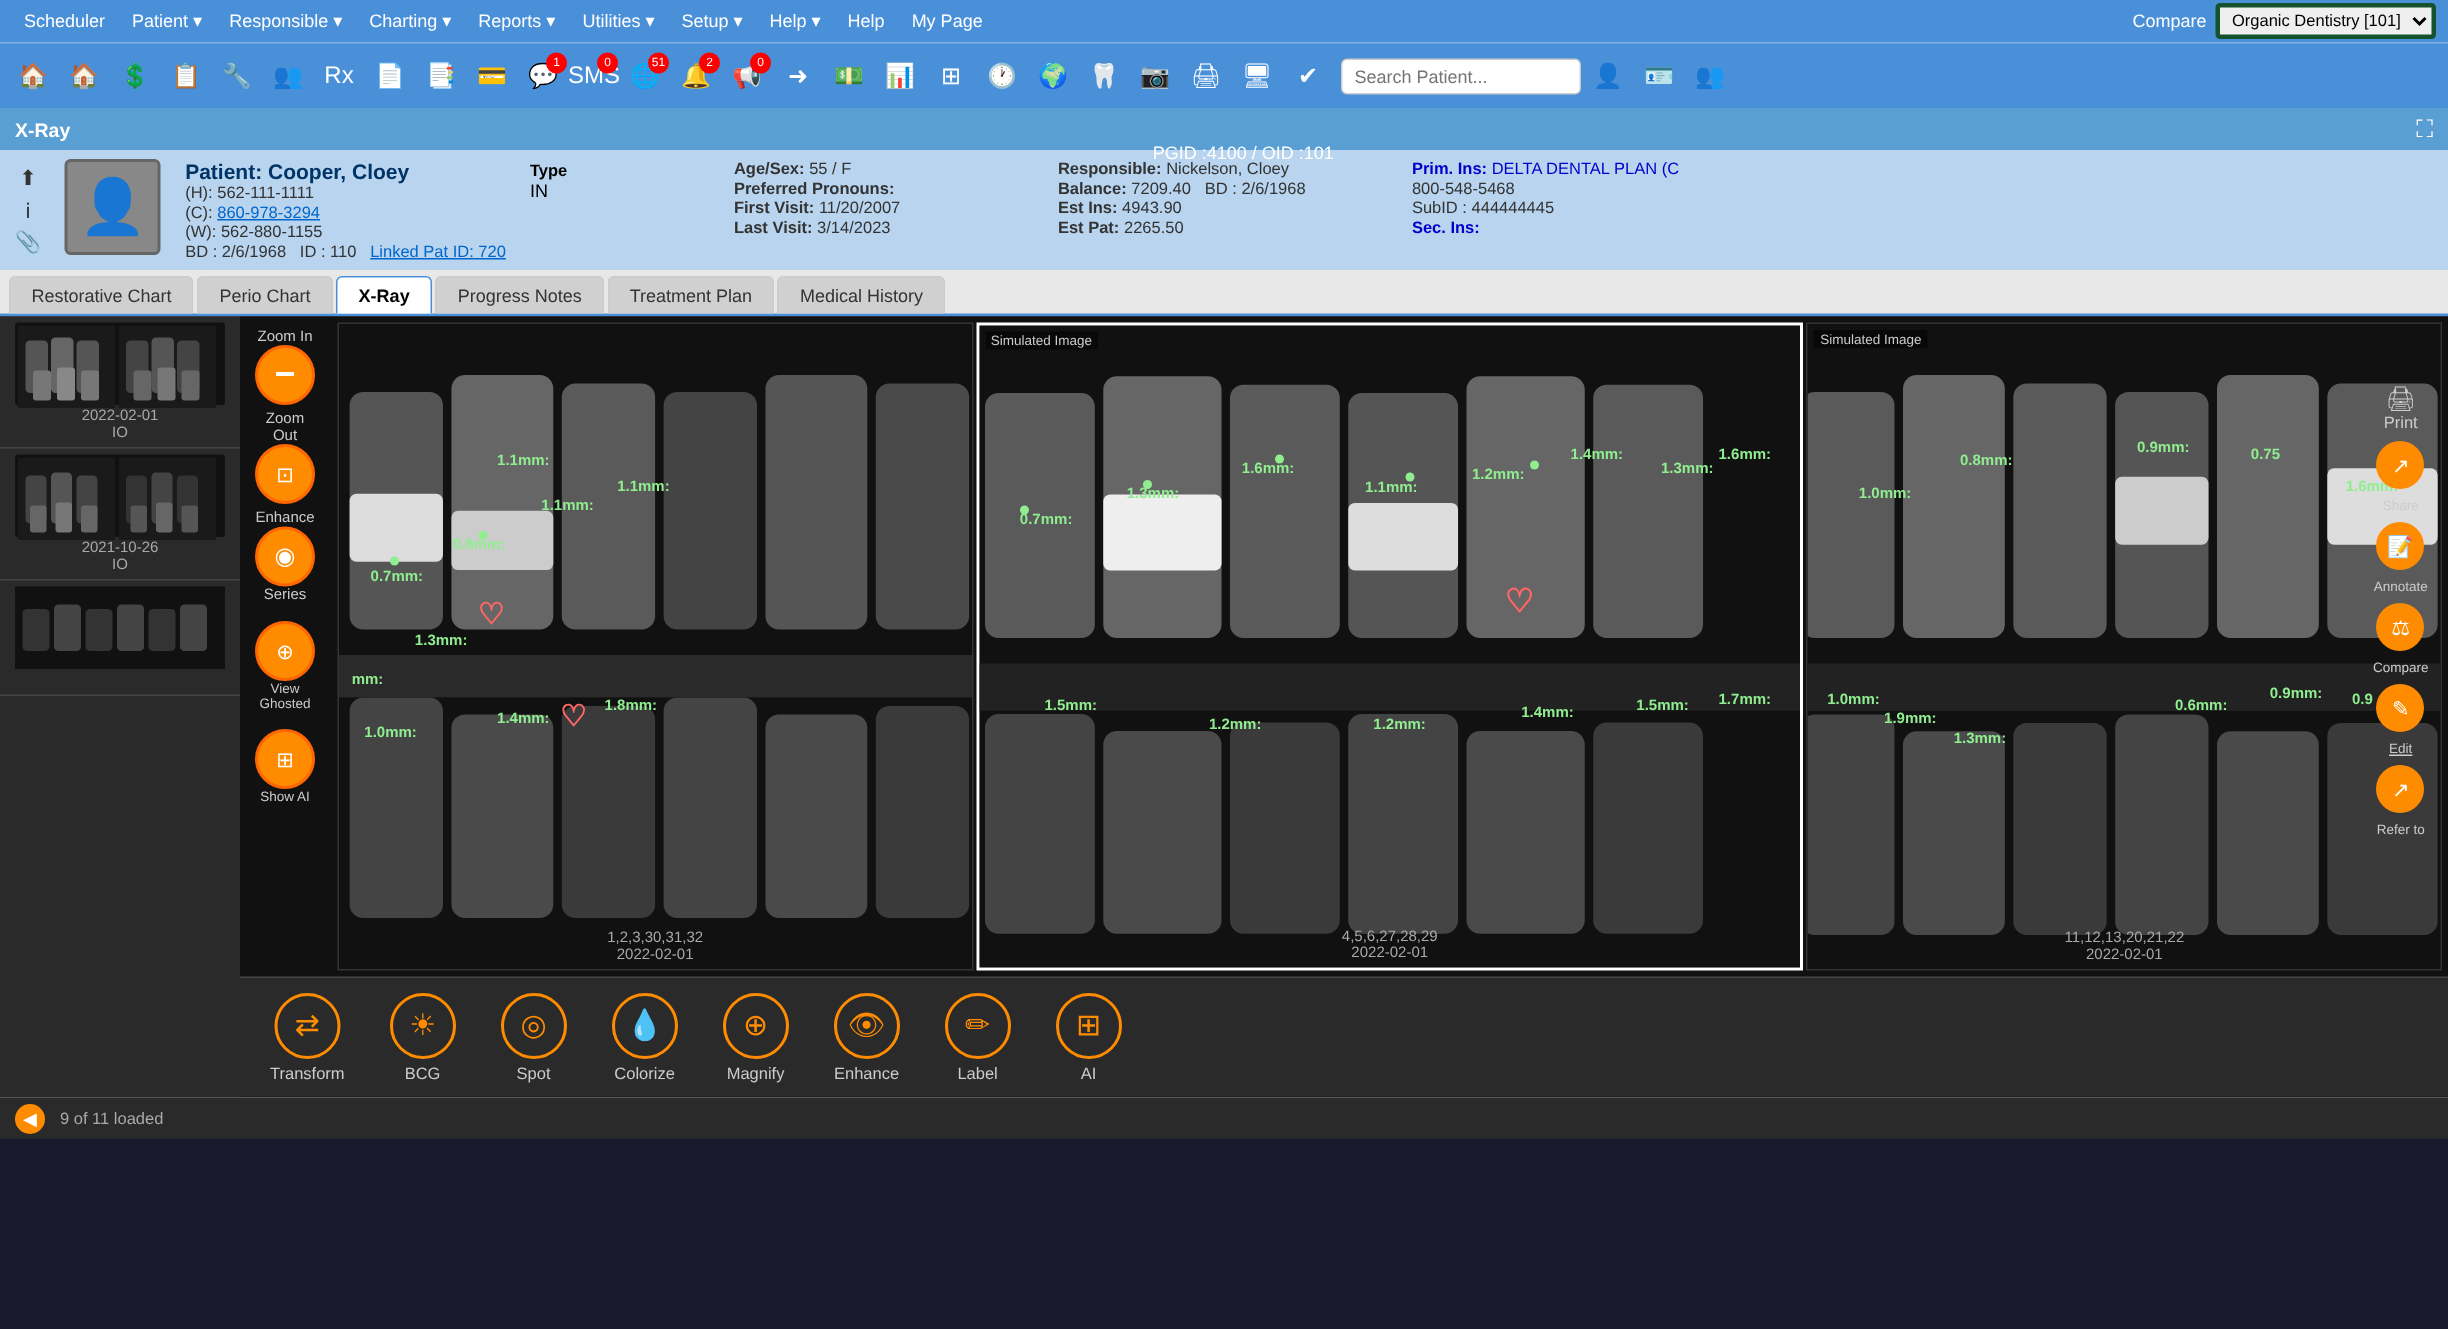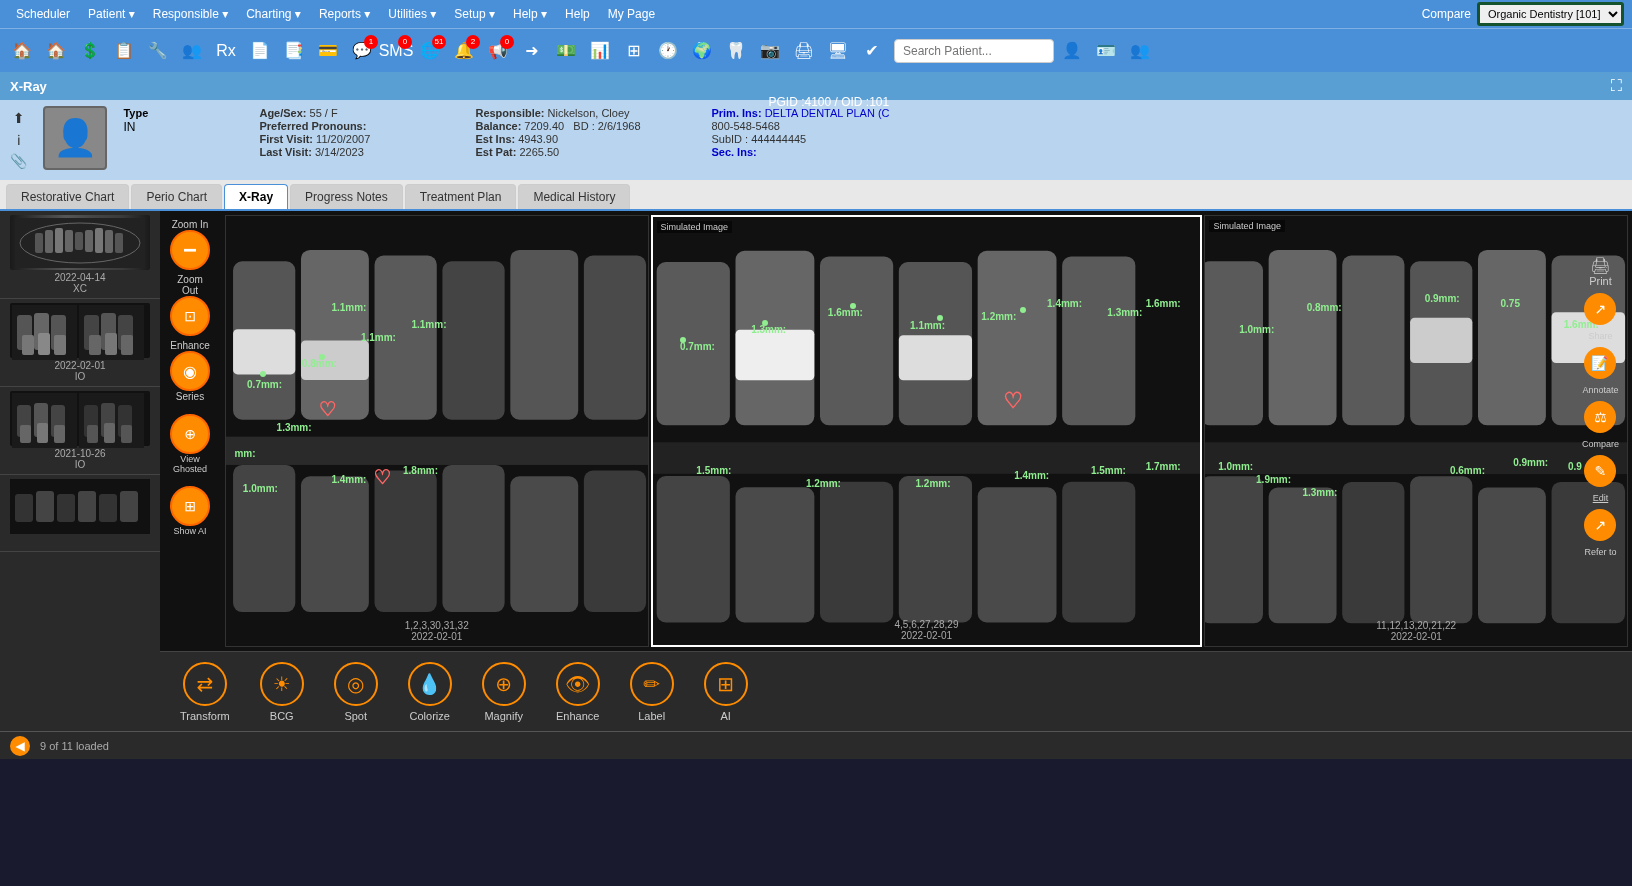--- a/index.html
+++ b/index.html
@@ -428,20 +428,31 @@
 
 <div class="patient-bar">
   <div class="patient-icons">
     <span class="patient-icon">⬆</span>
     <span class="patient-icon">ℹ</span>
     <span class="patient-icon">📎</span>
   </div>
   <div class="patient-photo">
     <span style="font-size:36px;">👤</span>
   </div>
+  <div class="patient-main" style="min-width:200px;">
+    <div class="patient-name">Patient: <span>Cooper, Cloey</span></div>
+    <div class="patient-field">(H):  562-111-1111</div>
+    <div class="patient-field">
+      (C): <span class="link-text">860-978-3294</span>
+    </div>
+    <div class="patient-field">(W):  562-880-1155</div>
+    <div class="patient-field">
+      BD : 2/6/1968 &nbsp; <span>ID : 110</span> &nbsp; <span class="link-text">Linked Pat ID: 720</span>
+    </div>
+  </div>
   <div class="patient-section" style="min-width:120px;">
     <div><span class="section-label">Type</span></div>
     <div><span>IN</span></div>
   </div>
   <div class="patient-section" style="min-width:200px;">
     <div class="patient-field"><span class="section-label">Age/Sex:</span> <span>55 / F</span></div>
     <div class="patient-field"><span class="section-label">Preferred Pronouns:</span></div>
     <div class="patient-field"><span class="section-label">First Visit:</span> <span>11/20/2007</span></div>
     <div class="patient-field"><span class="section-label">Last Visit:</span> <span>3/14/2023</span></div>
   </div>
@@ -467,42 +478,20 @@
   <div class="tab">Perio Chart</div>
   <div class="tab active">X-Ray</div>
   <div class="tab">Progress Notes</div>
   <div class="tab">Treatment Plan</div>
   <div class="tab">Medical History</div>
 </div>
 
 <div class="main-content" style="height: 520px;">
 
   <div class="thumbnail-sidebar">
-    <div class="thumbnail-item">
-      <div class="pano-thumb" style="background: linear-gradient(90deg,#1a1a1a 0%,#3a3a3a 20%,#555 40%,#444 60%,#3a3a3a 80%,#1a1a1a 100%); display:flex; align-items:center; justify-content:center;">
-        <svg width="130" height="50" viewBox="0 0 130 50">
-          <rect width="130" height="50" fill="#222"></rect>
-          <ellipse cx="65" cy="25" rx="60" ry="20" fill="none" stroke="#666" stroke-width="1"></ellipse>
-
-          <rect x="20" y="15" width="8" height="20" rx="2" fill="#555"></rect>
-          <rect x="30" y="12" width="8" height="23" rx="2" fill="#666"></rect>
-          <rect x="40" y="10" width="8" height="25" rx="2" fill="#777"></rect>
-          <rect x="50" y="12" width="8" height="22" rx="2" fill="#666"></rect>
-          <rect x="60" y="14" width="8" height="18" rx="2" fill="#555"></rect>
-          <rect x="70" y="12" width="8" height="22" rx="2" fill="#666"></rect>
-          <rect x="80" y="10" width="8" height="25" rx="2" fill="#777"></rect>
-          <rect x="90" y="12" width="8" height="23" rx="2" fill="#666"></rect>
-          <rect x="100" y="15" width="8" height="20" rx="2" fill="#555"></rect>
-        </svg>
-      </div>
-      <div class="thumb-label">
-        <div>2022-04-14</div>
-        <div>XC</div>
-      </div>
-    </div>
     <div class="thumbnail-item">
       <div class="io-thumb" style="display:flex; gap:2px; padding:2px; background:#111;">
         <svg width="65" height="55" viewBox="0 0 65 55">
           <rect width="65" height="55" fill="#1a1a1a"></rect>
           <rect x="5" y="10" width="15" height="35" rx="3" fill="#555"></rect>
           <rect x="22" y="8" width="15" height="37" rx="3" fill="#666"></rect>
           <rect x="39" y="10" width="15" height="35" rx="3" fill="#555"></rect>
           <rect x="10" y="30" width="12" height="20" rx="2" fill="#777"></rect>
           <rect x="26" y="28" width="12" height="22" rx="2" fill="#888"></rect>
           <rect x="42" y="30" width="12" height="20" rx="2" fill="#777"></rect>

